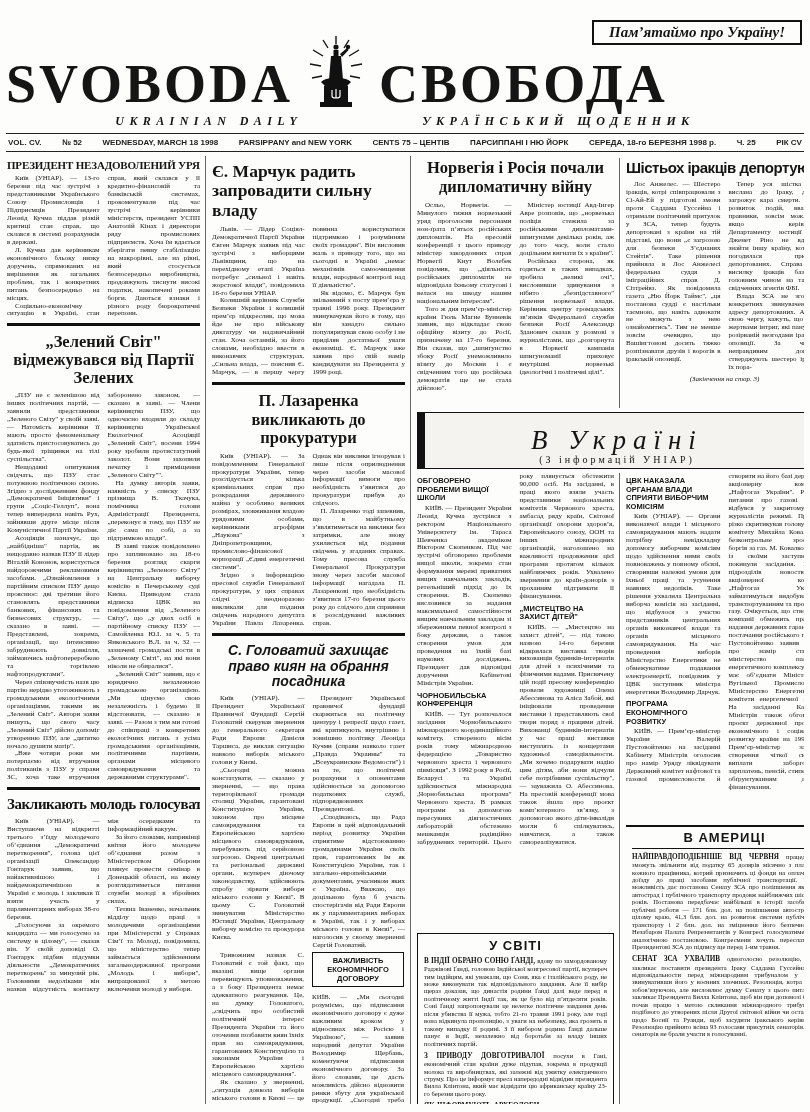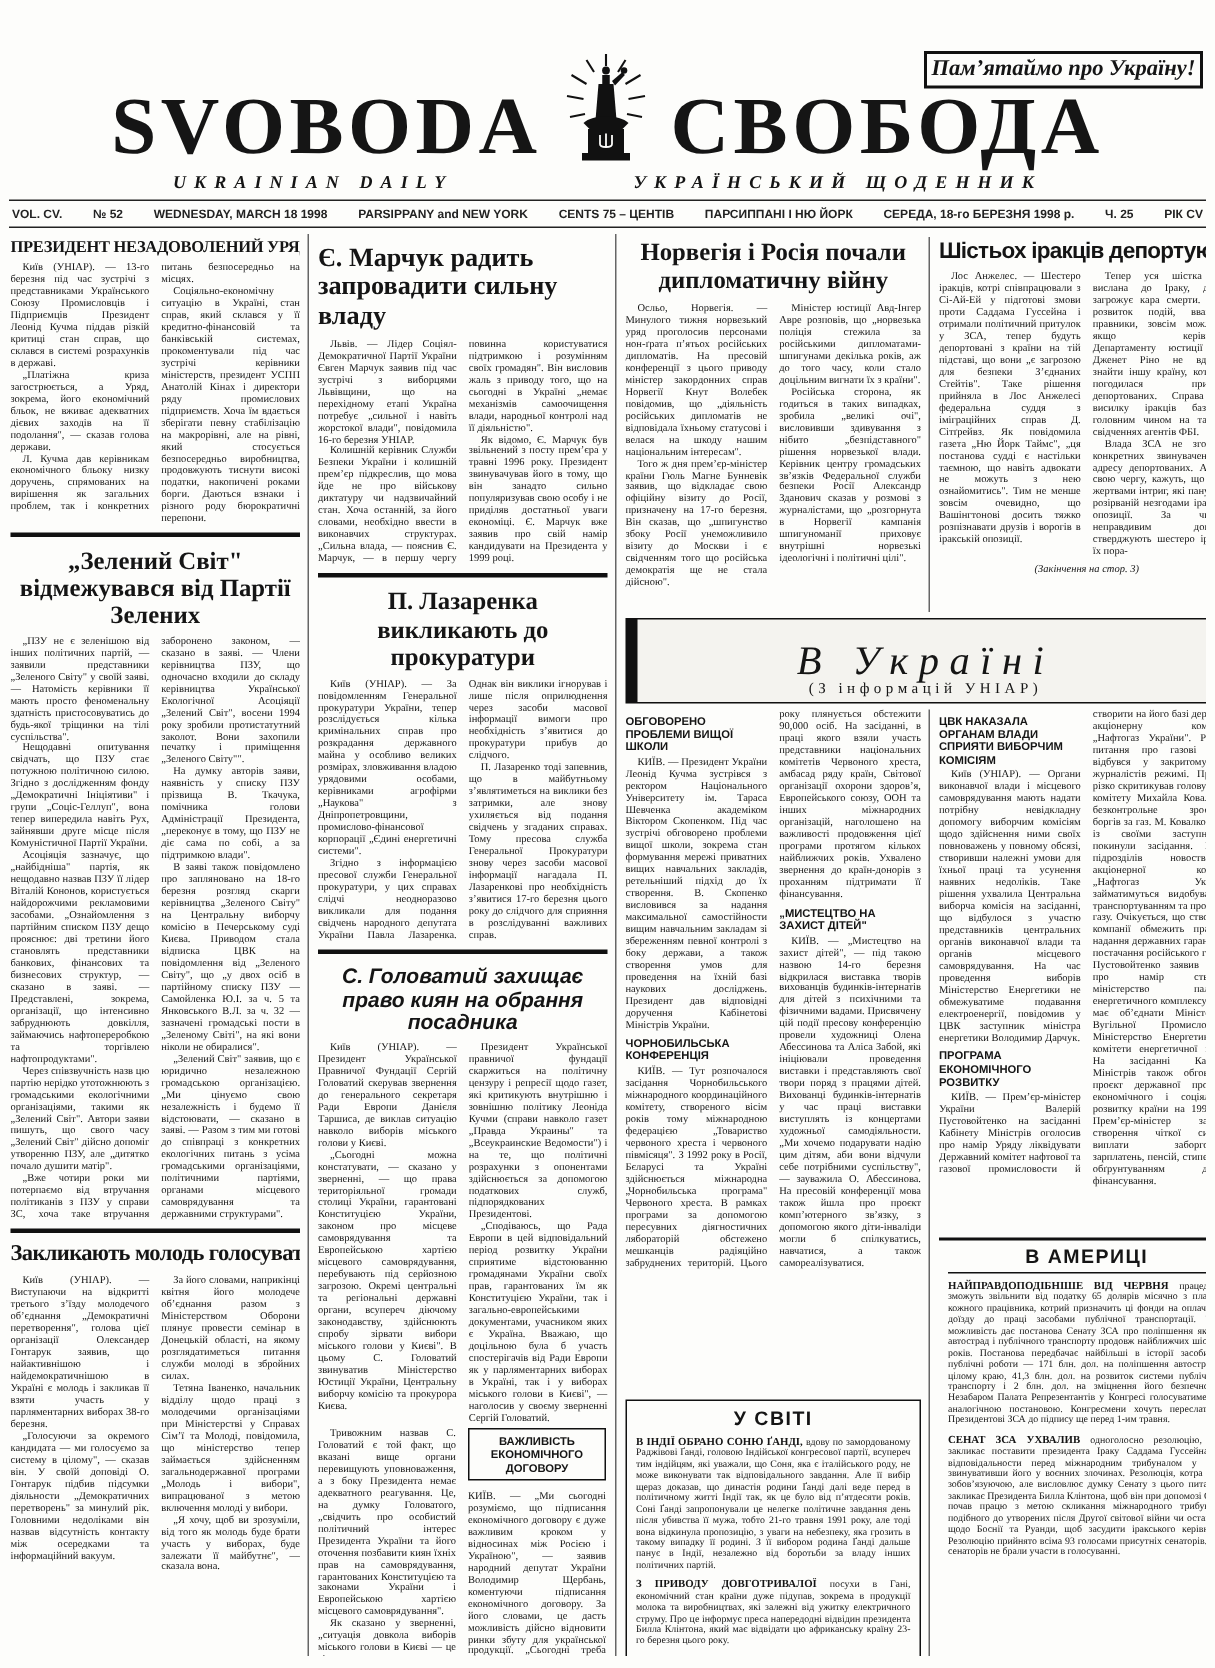--- a/index.html
+++ b/index.html
@@ -5,25 +5,25 @@
   html,body{margin:0;padding:0;}
   body{
     width:810px;height:1112px;overflow:hidden;background:#fdfdfb;color:#151515;
     font-family:"Liberation Serif","DejaVu Serif",serif;
     -webkit-font-smoothing:antialiased;
   }
   .page{width:798px;height:1100px;margin:0 auto;padding:4px 0 0 0;position:relative;overflow:hidden;}
 
   
   .motto{
-    position:absolute;top:34px;right:2px;border:2px solid #111;padding:2px 3px;
+    position:absolute;top:20px;right:2px;border:2px solid #111;padding:2px 15px;
     font-weight:bold;font-style:italic;font-size:15px;white-space:nowrap;background:#fdfdfb;
   }
   .masthead{padding:30px 0 0 0;}
-  .mast-row{display:flex;align-items:flex-end;justify-content:center;gap:14px;}
+  .mast-row{display:flex;align-items:flex-end;justify-content:flex-start;gap:14px;}
   .mast-title{font-weight:bold;font-size:54px;line-height:0.95;letter-spacing:3px;font-family:"Liberation Serif",serif;}
   .emblem{width:58px;height:76px;flex:0 0 auto;}
   .mast-sub-row{display:flex;justify-content:center;gap:120px;margin-top:4px;}
   .mast-sub{font-style:italic;font-weight:bold;font-size:12px;letter-spacing:.45em;white-space:nowrap;}
   .rule{border:0;border-top:1px solid #222;margin:4px 0 0 0;}
   .dateline{
     display:flex;justify-content:space-between;align-items:center;
     font-family:"Liberation Sans",sans-serif;font-size:8px;font-weight:bold;
     padding:4px 2px;white-space:nowrap;color:#222;text-align:center;
   }
@@ -155,21 +155,20 @@
   </div>
   <hr class="rule2">
 
   <div class="cols">
 
     <div class="colA">
       <div class="art">
         <h2 class="h-pres">ПРЕЗИДЕНТ НЕЗАДОВОЛЕНИЙ УРЯДОМ</h2>
         <div class="body-2col">
             <p>Київ (УНІАР). — 13-го березня під час зустрічі з представниками Українського Союзу Промисловців і Підприємців Президент Леонід Кучма піддав різкій критиці стан справ, що склався в системі розрахунків в державі.</p>
-            <p>„Платіжна криза загострюється, а Уряд, зокрема, його економічний бльок, не вживає адекватних дієвих заходів на її подолання", — сказав голова держави.</p>
             <p>Л. Кучма дав керівникам економічного бльоку низку доручень, спрямованих на вирішення як загальних проблем, так і конкретних питань безпосередньо на місцях.</p>
             <p>Соціяльно-економічну ситуацію в Україні, стан справ, який склався у її кредитно-фінансовій та банківській системах, прокоментували під час зустрічі керівники міністерств, президент УСПП Анатолій Кінах і директори ряду промислових підприємств. Хоча їм вдається зберігати певну стабілізацію на макрорівні, але на рівні, який стосується безпосередньо виробництва, продовжують тиснути високі податки, накопичені роками борги. Даються взнаки і різного роду бюрократичні перепони.</p>
           </div>
       </div>
       <hr class="sep">
       <div class="art">
         <h2 class="h-zelenyi">„Зелений Світ" відмежувався від Партії Зелених</h2>
         <div class="body-2col">
             <p>„ПЗУ не є зеленішою від інших політичних партій, — заявили представники „Зеленого Світу" у своїй заяві. — Натомість керівники її мають просто феноменальну здатність пристосовуватись до будь-якої тріщинки на тілі суспільства".</p>
             <p>Нещодавні опитування свідчать, що ПЗУ стає потужною політичною силою. Згідно з дослідженням фонду „Демократичні Ініціятиви" і групи „Соціс-Геллуп", вона тепер випередила навіть Рух, зайнявши друге місце після Комуністичної Партії України.</p>
@@ -182,21 +181,20 @@
           </div>
       </div>
       <hr class="sep">
       <div class="art">
         <h2 class="h-molod">Закликають молодь голосувати</h2>
         <div class="body-2col">
             <p>Київ (УНІАР). — Виступаючи на відкритті третього з’їзду молодечого об’єднання „Демократичні перетворення", голова цієї організації Олександер Гонтарук заявив, що найактивнішою і найдемократичнішою в Україні є молодь і закликав її взяти участь у парляментарних виборах 38-го березня.</p>
             <p>„Голосуючи за окремого кандидата — ми голосуємо за систему в цілому", — сказав він. У своїй доповіді О. Гонтарук підбив підсумки діяльности „Демократичних перетворень" за минулий рік. Головними недоліками він назвав відсутність контакту між осередками та інформаційний вакуум.</p>
             <p>За його словами, наприкінці квітня його молодече об’єднання разом з Міністерством Оборони плянує провести семінар в Донецькій області, на якому розглядатиметься питання служби молоді в збройних силах.</p>
             <p>Тетяна Іваненко, начальник відділу щодо праці з молодечими організаціями при Міністерстві у Справах Сім’ї та Молоді, повідомила, що міністерство тепер займається здійсненням загальнодержавної програми „Молодь і вибори", випрацюваної з метою включення молоді у вибори.</p>
-            <p>„Я хочу, щоб ви зрозуміли, від того як молодь буде брати участь у виборах, буде залежати її майбутнє", — сказала вона.</p>
           </div>
       </div>
     </div>
 
     <div class="colB">
       <div class="art">
         <h2 class="h-marchuk">Є. Марчук радить запровадити сильну владу</h2>
         <div class="body-2col">
             <p>Львів. — Лідер Соціял-Демократичної Партії України Євген Марчук заявив під час зустрічі з виборцями Львівщини, що на перехідному етапі Україна потребує „сильної і навіть жорстокої влади", повідомила 16-го березня УНІАР.</p>
             <p>Колишній керівник Служби Безпеки України і колишній прем’єр підкреслив, що мова йде не про військову диктатуру чи надзвичайний стан. Хоча останній, за його словами, необхідно ввести в виконавчих структурах. „Сильна влада, — пояснив Є. Марчук, — в першу чергу повинна користуватися підтримкою і розумінням своїх громадян". Він висловив жаль з приводу того, що на сьогодні в Україні „немає механізмів самоочищення влади, народньої контролі над її діяльністю".</p>

